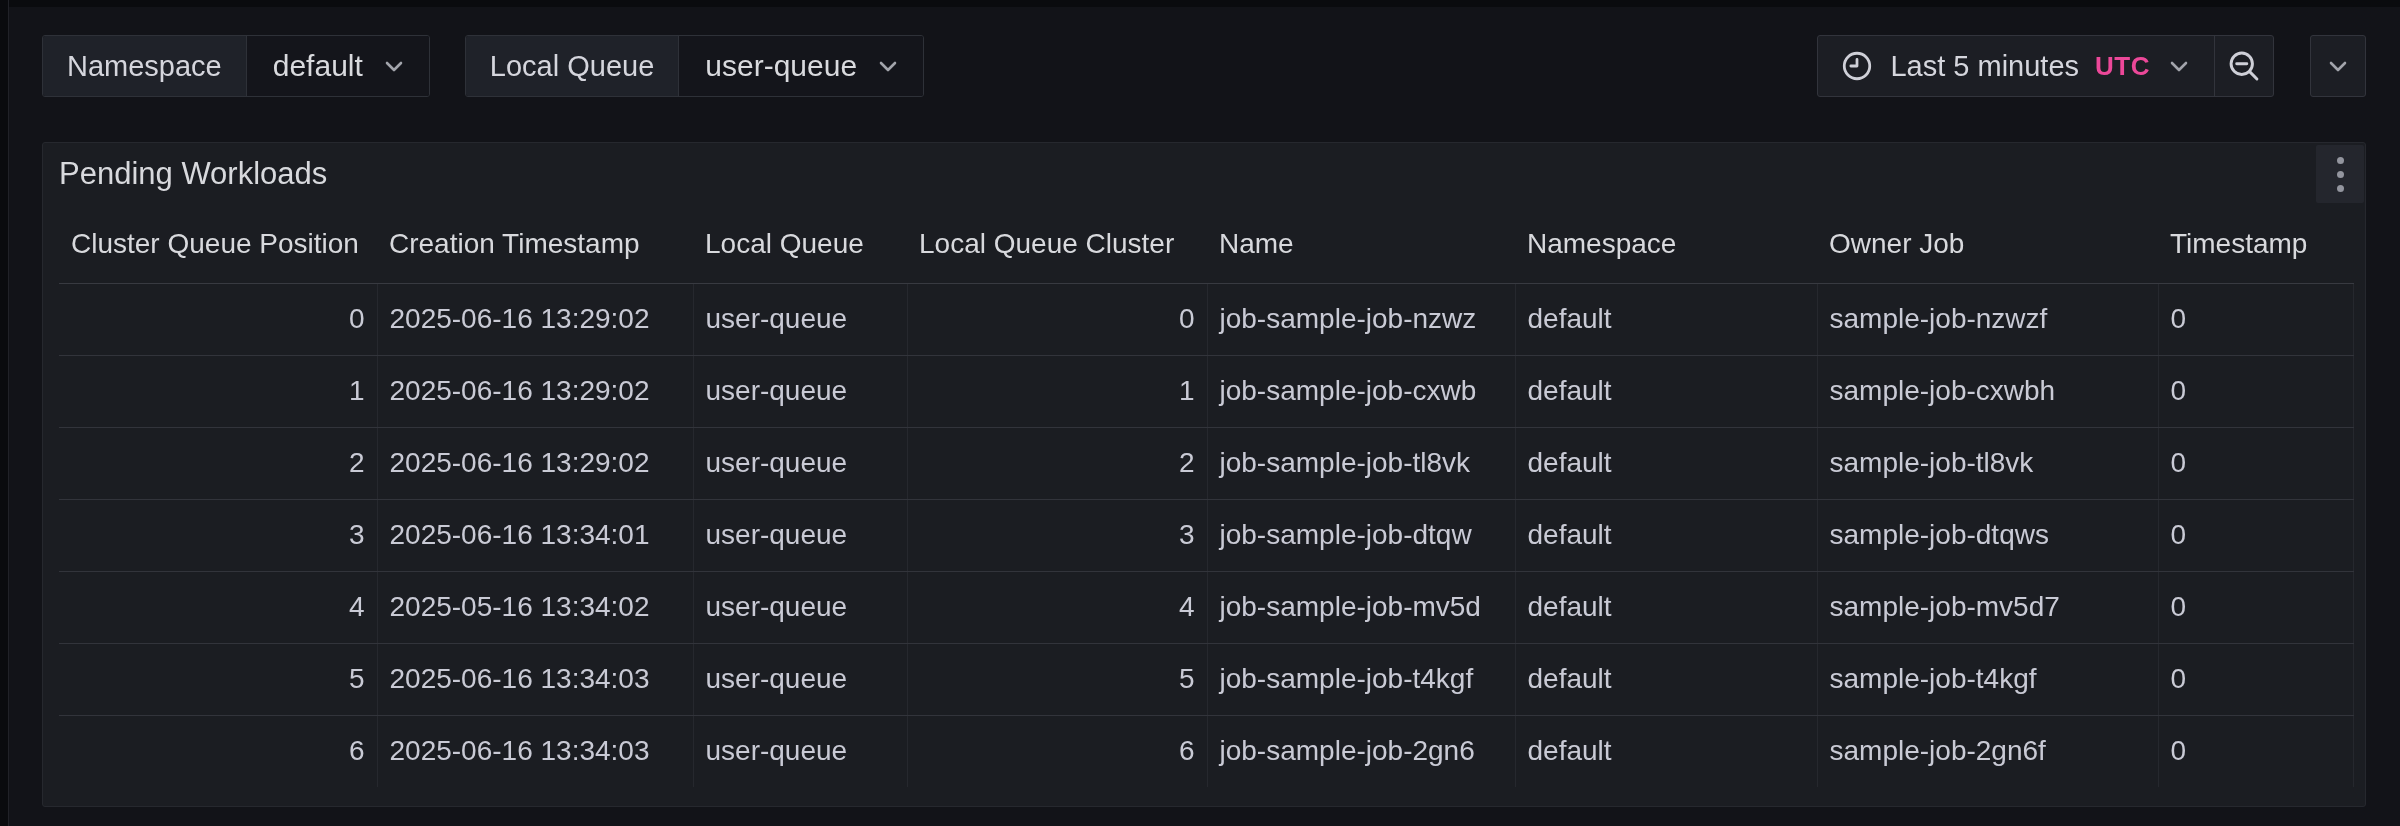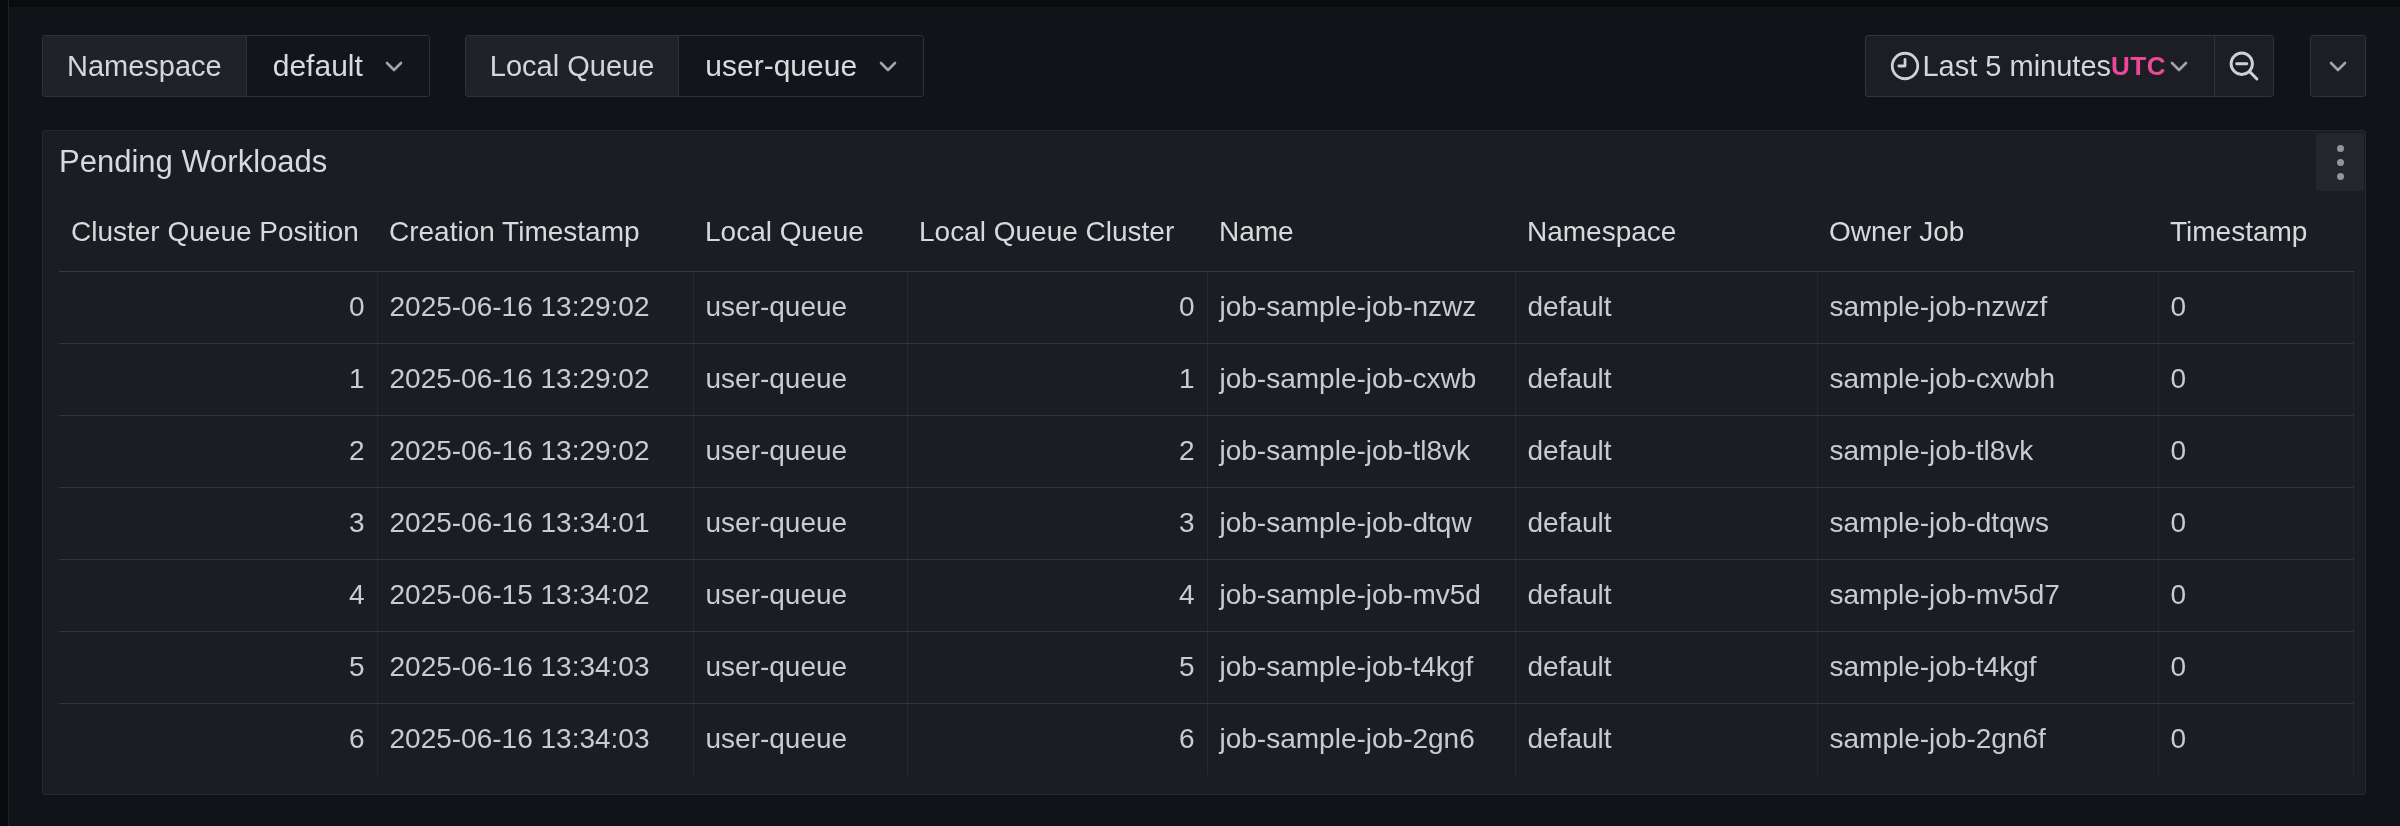--- a/index.html
+++ b/index.html
@@ -41,31 +41,31 @@
   .gap-lq { margin-left:35px; }
   .spacer { flex:1; }
 
   .btn-group {
     display:flex; border:1px solid #32343c; border-radius:3px;
     overflow:hidden; height:62px; background:#1c1e24;
   }
   .btn-group + .btn-group { margin-left:36px; }
   .tbtn {
     background:transparent; border:none; color:#d5d6dd; font-size:29px;
-    font-weight:500; display:flex; align-items:center; 
+    font-weight:500; display:flex; align-items:center; gap:16px;
     padding:0 22px; cursor:pointer; font-family:inherit; white-space:nowrap;
   }
   .tbtn + .tbtn { border-left:1px solid #32343c; }
   .utc-tag { color:#ec4899; font-size:26px; font-weight:700; letter-spacing:.5px; }
   .icon { display:inline-flex; color:#cfd0d8; }
   .chev { color:#a2a4ab; display:inline-flex; }
 
   
   .panel {
-    position:absolute; left:42px; top:130px; width:2324px; height:665px;
+    position:absolute; left:42px; top:142px; width:2324px; height:665px;
     background:#1b1d22; border:1px solid #26282e; border-radius:3px;
   }
   .panel-header {
     position:relative; height:62px; display:flex; align-items:center;
     padding:0 16px;
   }
   .panel-title { font-size:31px; font-weight:500; color:#d8d9dd; }
   .panel-menu {
     position:absolute; top:2px; right:1px; width:48px; height:58px;
     background:#24262d; border:none; border-radius:2px; cursor:pointer;
@@ -231,21 +231,21 @@
             <td class="al-left">2025-06-16 13:34:01</td>
             <td class="al-left">user-queue</td>
             <td class="al-right">3</td>
             <td class="al-left">job-sample-job-dtqw</td>
             <td class="al-left">default</td>
             <td class="al-left">sample-job-dtqws</td>
             <td class="al-left">0</td>
           </tr>
           <tr>
             <td class="al-right">4</td>
-            <td class="al-left">2025-06-15 13:34:02</td>
+            <td class="al-left">2025-05-16 13:34:02</td>
             <td class="al-left">user-queue</td>
             <td class="al-right">4</td>
             <td class="al-left">job-sample-job-mv5d</td>
             <td class="al-left">default</td>
             <td class="al-left">sample-job-mv5d7</td>
             <td class="al-left">0</td>
           </tr>
           <tr>
             <td class="al-right">5</td>
             <td class="al-left">2025-06-16 13:34:03</td>

